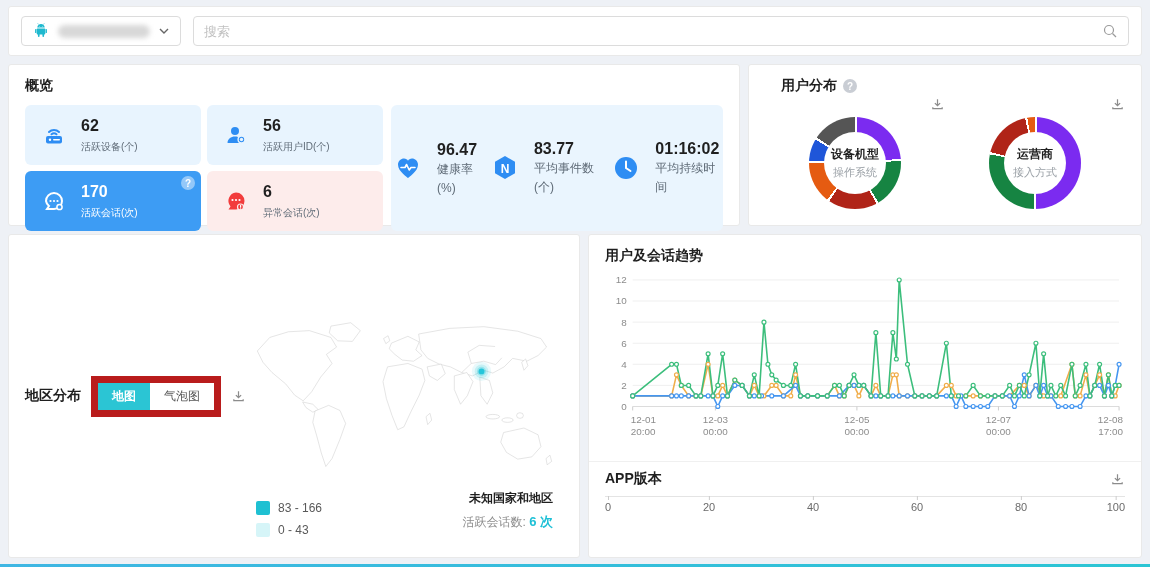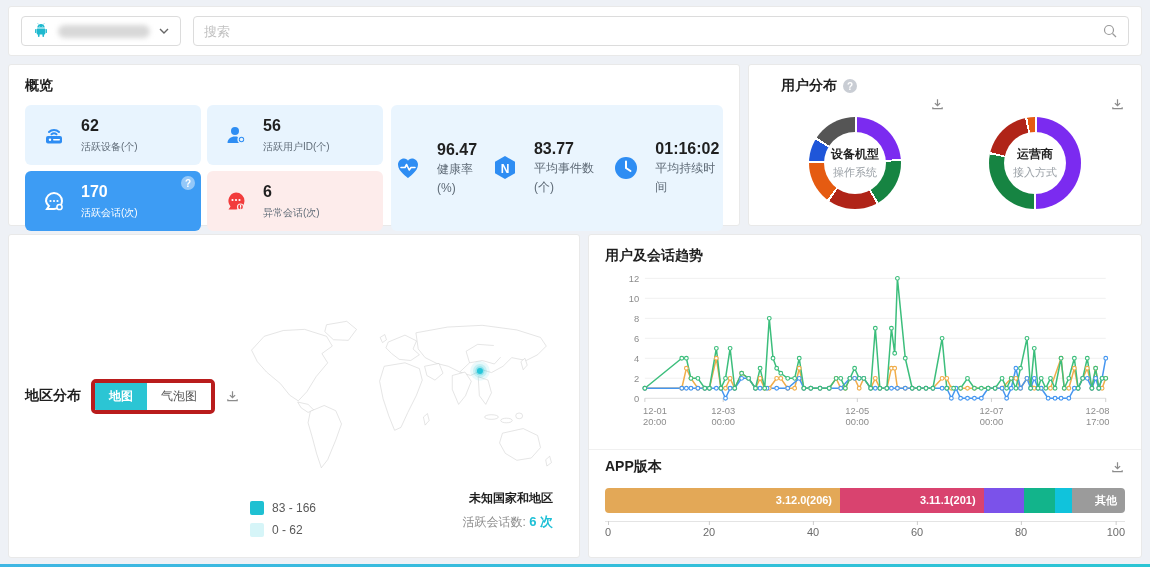--- a/index.html
+++ b/index.html
@@ -54,21 +54,21 @@
   .dl-btn { cursor:pointer; line-height:0; }
   .donut-wrap { display:flex; justify-content:center; margin-top:2px; }
   .donut { width:92px; height:92px; border-radius:50%; display:flex; align-items:center; justify-content:center;text-align:center; }
   .donut-center { width:62px; height:62px; border-radius:50%; background:#fff; display:flex; flex-direction:column; align-items:center; justify-content:center; }
   .donut-center .t1 { font-size:12px; font-weight:bold; color:#1f1f1f; }
   .donut-center .t2 { font-size:11px; color:#9aa0a6; margin-top:2px; }
 
   
   .region { height:324px; padding:12px 16px; position:relative; display:flex; flex-direction:row; }
   .rg-head { display:flex; align-items:center; gap:10px; }
-  .toggle { display:inline-flex; border:4px solid #b91c1c; border-radius:5px; overflow:hidden; }
+  .toggle { display:inline-flex; border:7px solid #b91c1c; border-radius:0; overflow:hidden; }
   .tg-btn { font-size:12px; padding:5px 14px; cursor:pointer; background:#fff; color:#555; }
   .tg-btn.active { background:#2bc5d4; color:#fff; font-weight:bold; }
   .rg-dl { margin-left:auto; }
   .map-area { flex:1; position:relative; margin-top:4px; }
   .map-area svg.world { width:100%; height:100%; }
   .map-legend { position:absolute; left:10px; bottom:8px; font-size:12px; color:#595959; }
   .legend-item { display:flex; align-items:center; gap:8px; margin-top:8px; }
   .legend-swatch { width:14px; height:14px; border-radius:2px; }
   .map-note { position:absolute; right:10px; bottom:14px; text-align:right; font-size:12px; }
   .map-note .n1 { font-weight:bold; color:#1f1f1f; }
@@ -328,21 +328,21 @@
         </g>
       </svg>
 
       <div class="map-legend" id="map-legend">
           <div class="legend-item">
             <span class="legend-swatch" style="background: rgb(31, 192, 210);"></span>
             <span>83 - 166</span>
           </div>
           <div class="legend-item">
             <span class="legend-swatch" style="background: rgb(214, 245, 248);"></span>
-            <span>0 - 62</span>
+            <span>0 - 43</span>
           </div>
         </div>
 
       <div class="map-note">
         <div class="n1">未知国家和地区</div>
         <div class="n2"><span>活跃会话数:</span> <b>6 次</b></div>
       </div>
     </div>
   </div>
 
@@ -610,34 +610,20 @@
 
     <div class="appver-head">
       <span class="panel-title">APP版本</span>
       <span class="dl-btn">
         <svg width="15" height="15" viewBox="0 0 16 16">
             <path d="M8 2.5v6.5M5.2 6.5 8 9.3l2.8-2.8" fill="none" stroke="#8c8c8c" stroke-width="1.3"></path>
             <path d="M3 11v1.5h10V11" fill="none" stroke="#8c8c8c" stroke-width="1.3"></path>
           </svg>
       </span>
     </div>
-    <div class="bar-track" id="bar-track">
-        <div class="bar-seg" style="width: 45.2%; background: rgb(227, 168, 87);">
-          <span>3.12.0(206)</span>
-        </div>
-        <div class="bar-seg" style="width: 27.6%; background: rgb(217, 67, 111);">
-          <span>3.11.1(201)</span>
-        </div>
-        <div class="bar-seg" style="width: 7.7%; background: rgb(123, 82, 234);"></div>
-        <div class="bar-seg" style="width: 6%; background: rgb(18, 180, 139);"></div>
-        <div class="bar-seg" style="width: 3.3%; background: rgb(16, 195, 220);"></div>
-        <div class="bar-seg" style="width: 10.2%; background: rgb(155, 155, 155);">
-          <span>其他</span>
-        </div>
-      </div>
     <div class="bar-axis" id="bar-axis">
         <span class="axis-tick" style="left: 0%; transform: translateX(0px);">0</span>
         <span class="axis-tick" style="left: 20%;">20</span>
         <span class="axis-tick" style="left: 40%;">40</span>
         <span class="axis-tick" style="left: 60%; text-align: center;">60</span>
         <span class="axis-tick" style="left: 80%;">80</span>
         <span class="axis-tick" style="left: 100%; transform: translateX(-100%);">100</span>
       </div>
   </div>
 </div>

